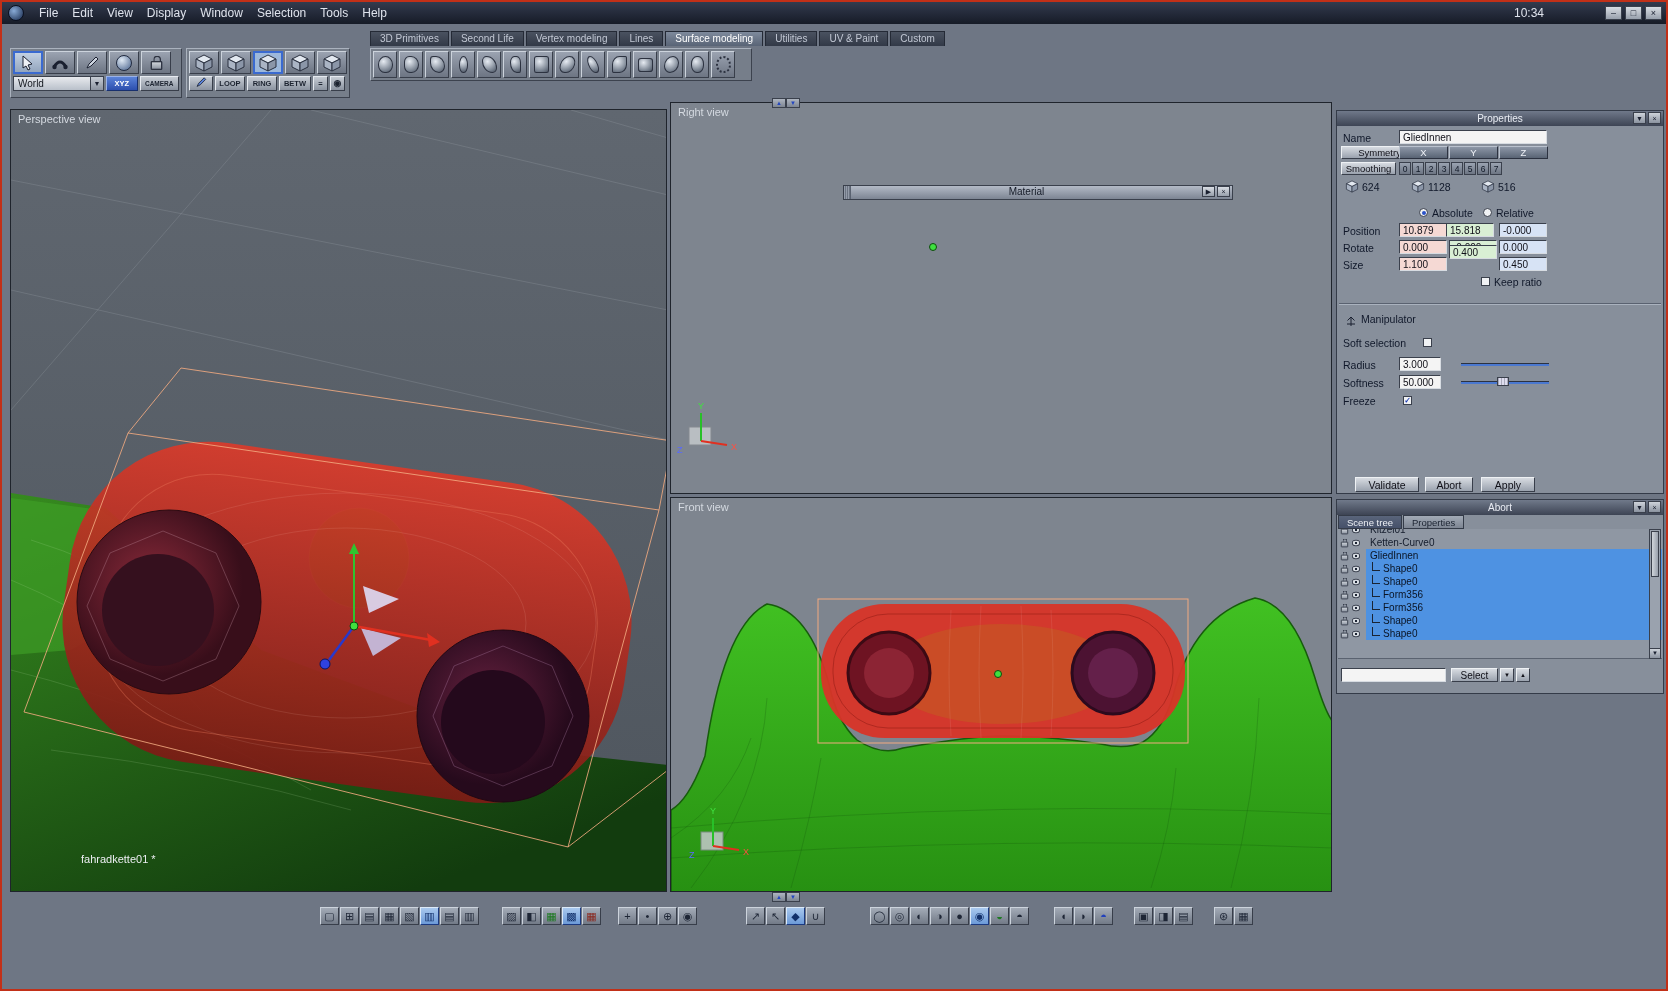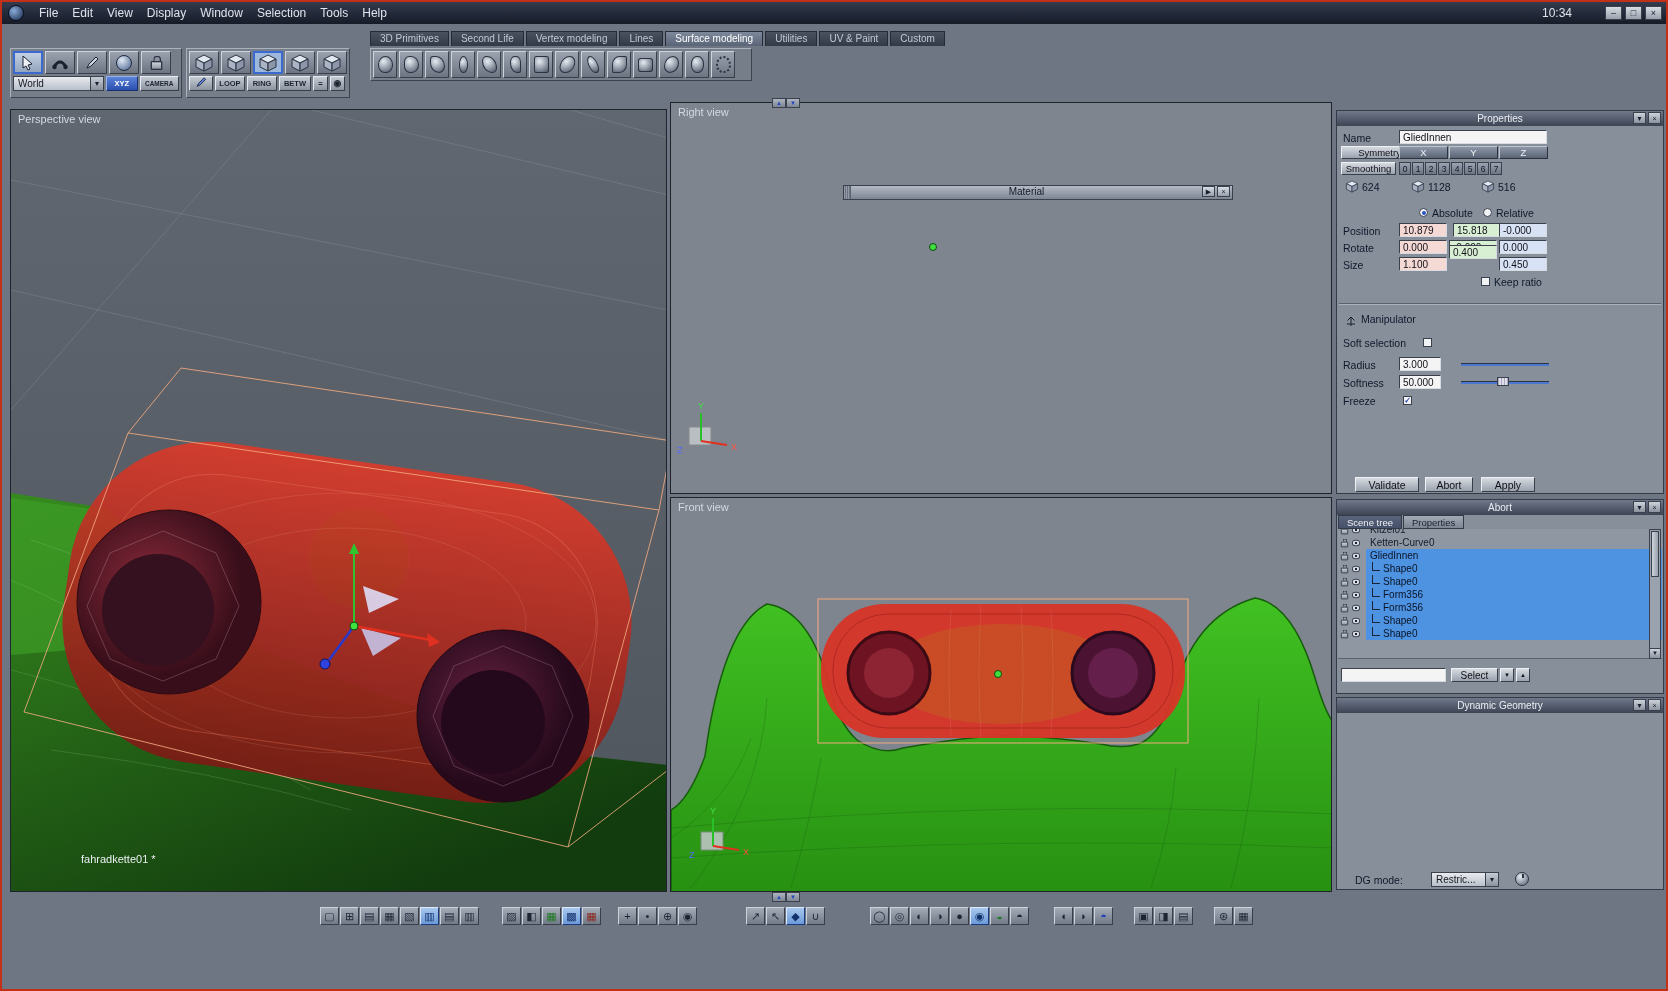--- a/index.html
+++ b/index.html
@@ -4,21 +4,21 @@
 <style>
 *{margin:0;padding:0;box-sizing:border-box}
 html,body{background:#333}
 body{font-family:"Liberation Sans",sans-serif;-webkit-font-smoothing:antialiased}
 .window{position:relative;width:1668px;height:991px;background:#6e7684;border:2px solid #c23018;overflow:hidden}
 
 .menubar{position:absolute;top:0;left:0;right:0;height:22px;background:linear-gradient(#333b4e,#161b27);display:flex;align-items:center;color:#dfe3ec;font-size:12px;padding:0 4px;z-index:30}
 .logo{width:16px;height:16px;border-radius:50%;background:radial-gradient(circle at 35% 35%,#88aad6,#16284a);border:1px solid #0a1020;margin:0 8px 0 2px}
 .menu-item{padding:2px 7px;cursor:default}
 .mb-spacer{flex:1}
-.clock{margin-right:30px}
+.clock{margin-right:58px}
 .winbtn{width:17px;height:14px;margin-left:3px;background:linear-gradient(#d9dde3,#98a0ac);border:1px solid #3a404c;color:#1a2030;font-size:9px;line-height:12px;text-align:center}
 
 .tabbar{position:absolute;top:29px;left:368px;display:flex;gap:2px;z-index:20}
 .tab{height:15px;padding:1px 9px 0;font-size:10px;background:linear-gradient(#4a5260,#323947);color:#c2c8d4;border:1px solid #242a36;border-bottom:none;white-space:nowrap}
 .tab.active{background:linear-gradient(#8y,#5a6678);background:linear-gradient(#7e8a9c,#596476);color:#fff}
 
 .toolgroup{position:absolute;background:#767e8a;border:1px solid;border-color:#aab2be #3c424e #3c424e #aab2be;padding:2px}
 .toolrow{display:flex;gap:2px;margin-bottom:2px}
 .toolbtn{width:30px;height:23px;background:linear-gradient(#9ba3b1,#6d7583);border:1px solid;border-color:#ccd3dc #383e4a #383e4a #ccd3dc;display:flex;align-items:center;justify-content:center}
 .toolbtn.active{border:2px solid #3a6ad0;background:linear-gradient(#c2d0e2,#93a5bd)}
@@ -443,21 +443,21 @@
         </svg></span>
     <span class="plabel" style="left:161px;top:70px">516</span>
 
     <span class="radio on" style="left:82px;top:97px"></span>
     <span class="plabel" style="left:95px;top:96px">Absolute</span>
     <span class="radio" style="left:146px;top:97px"></span>
     <span class="plabel" style="left:159px;top:96px">Relative</span>
 
     <span class="plabel" style="left:6px;top:114px">Position</span>
     <div class="field fx" style="left:62px;top:112px;width:48px">10.879</div>
-    <div class="field fy" style="left:116px;top:112px;width:48px">15.818</div>
+    <div class="field fy" style="left:109px;top:112px;width:48px">15.818</div>
     <div class="field fz" style="left:162px;top:112px;width:48px">-0.000</div>
 
     <span class="plabel" style="left:6px;top:131px">Rotate</span>
     <div class="field fx" style="left:62px;top:129px;width:48px">0.000</div>
     <div class="field fy" style="left:112px;top:129px;width:48px">-0.000</div>
     <div class="field fz" style="left:162px;top:129px;width:48px">0.000</div>
 
     <span class="plabel" style="left:6px;top:148px">Size</span>
     <div class="field fx" style="left:62px;top:146px;width:48px">1.100</div>
     <div class="field fy" style="left:112px;top:134px;width:48px">0.400</div>
@@ -572,35 +572,20 @@
     <div class="scroll" style="right:2px;top:29px;height:130px">
       <div class="sthumb" style="top:1px;height:46px"></div>
       <div style="position:absolute;left:0;right:0;bottom:0;height:10px;background:linear-gradient(#ced3da,#8b93a0);border-top:1px solid #3a404c;font-size:6px;text-align:center;line-height:9px;color:#1a2030">▼</div>
     </div>
     <div class="field" style="left:4px;top:168px;width:105px"></div>
     <div class="btn" style="left:114px;top:168px;width:47px;height:14px;line-height:13px;font-size:10px">Select</div>
     <div class="btn" style="left:163px;top:168px;width:14px;height:14px;line-height:13px;font-size:6px">▼</div>
     <div class="btn" style="left:179px;top:168px;width:14px;height:14px;line-height:13px;font-size:6px">▲</div>
   </div>
 
-  <div class="panel" style="left:1334px;top:695px;width:328px;height:193px">
-    <div class="ptitle">
-      <span>Dynamic Geometry</span>
-      <span class="tbtns">
-        <span class="tbtn">▼</span>
-        <span class="tbtn">×</span>
-      </span>
-    </div>
-    <span class="plabel" style="left:18px;top:176px">DG mode:</span>
-    <div class="dropdown" style="position:absolute;left:94px;top:174px;width:68px">
-      <span>Restric...</span>
-      <span class="dd-arrow">▼</span>
-    </div>
-    <span class="knob" style="left:178px;top:174px"></span>
-  </div>
 
   <div class="sbgroup" style="left:318px">
     <span class="sbtn">▢</span>
     <span class="sbtn">⊞</span>
     <span class="sbtn">▤</span>
     <span class="sbtn">▦</span>
     <span class="sbtn">▧</span>
     <span class="sbtn on">▥</span>
     <span class="sbtn">▤</span>
     <span class="sbtn">▥</span>

